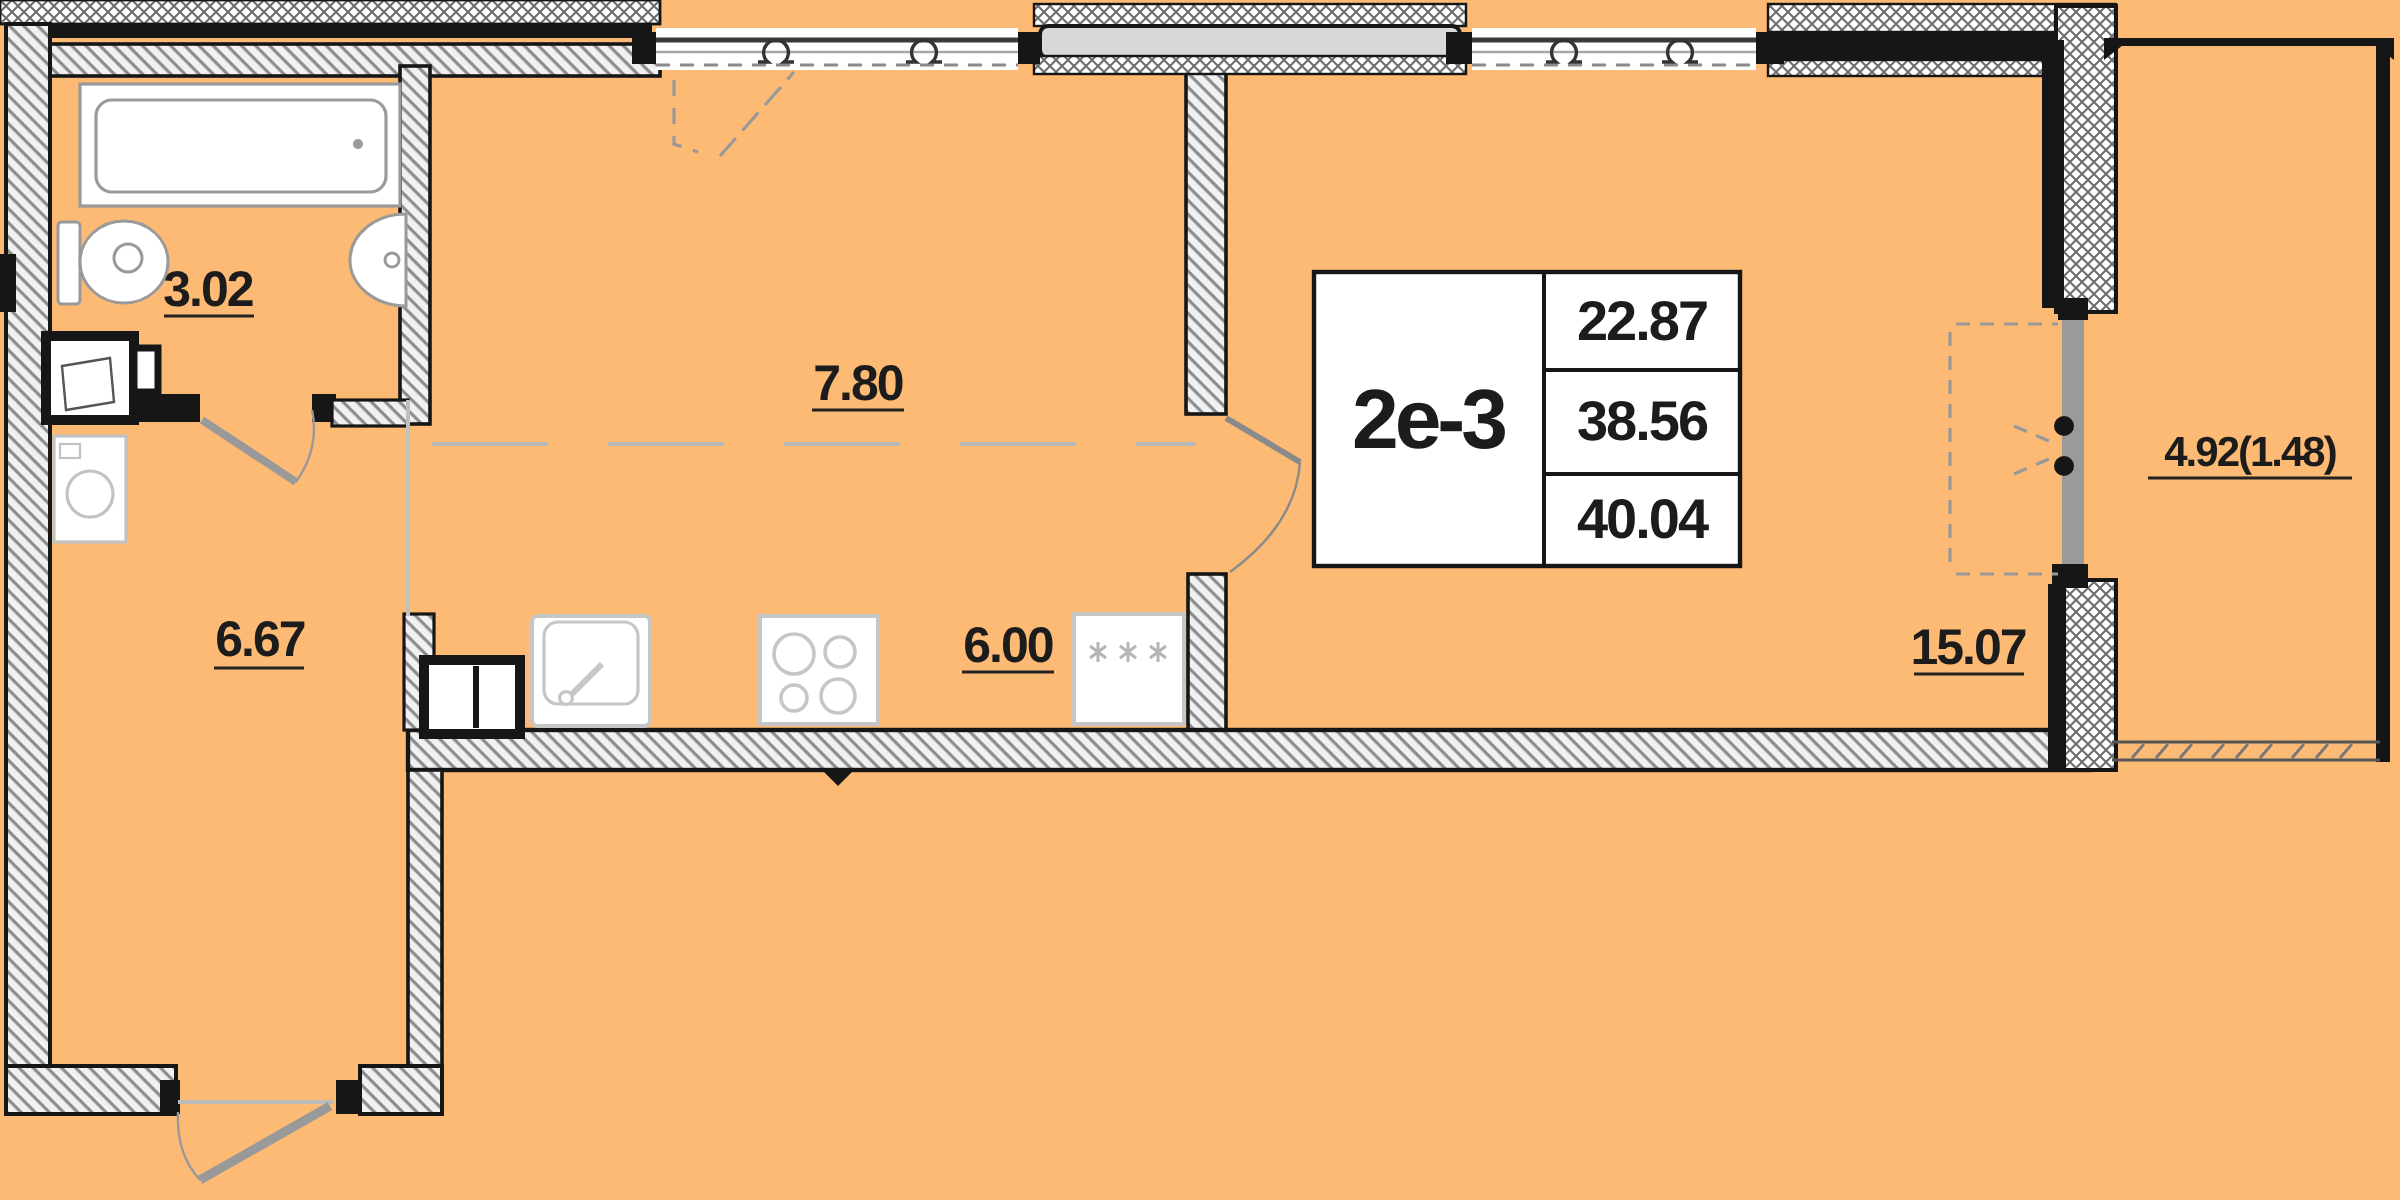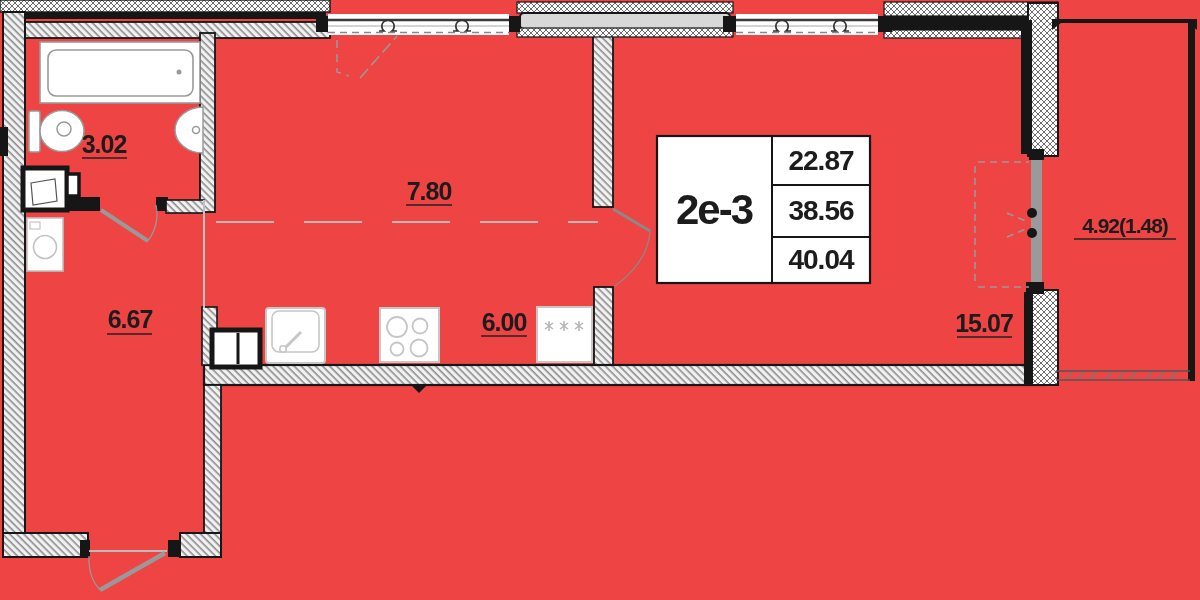--- a/index.html
+++ b/index.html
@@ -1,16 +1,16 @@
 <!DOCTYPE html>
 <html><head>
 <meta charset="utf-8">
 <style>
   html,body{margin:0;padding:0;background:#ffffff;}
-  .page{width:1200px;height:600px;background:#ef4444;overflow:hidden;}
+  .page{width:1200px;height:600px;background:#fdba74;overflow:hidden;}
   svg{display:block;}
   text{font-family:"Liberation Sans", sans-serif; fill:#1c1c1c; font-weight:700;}
   .arealabel{font-size:25px; letter-spacing:-1px;}
   .arealabel-sm{font-size:21px; letter-spacing:-1px;}
   .stamp-unit{font-size:42px; letter-spacing:-2px;}
   .stamp-val{font-size:28px; letter-spacing:-1px;}
 </style>
 </head>
 <body>
 

